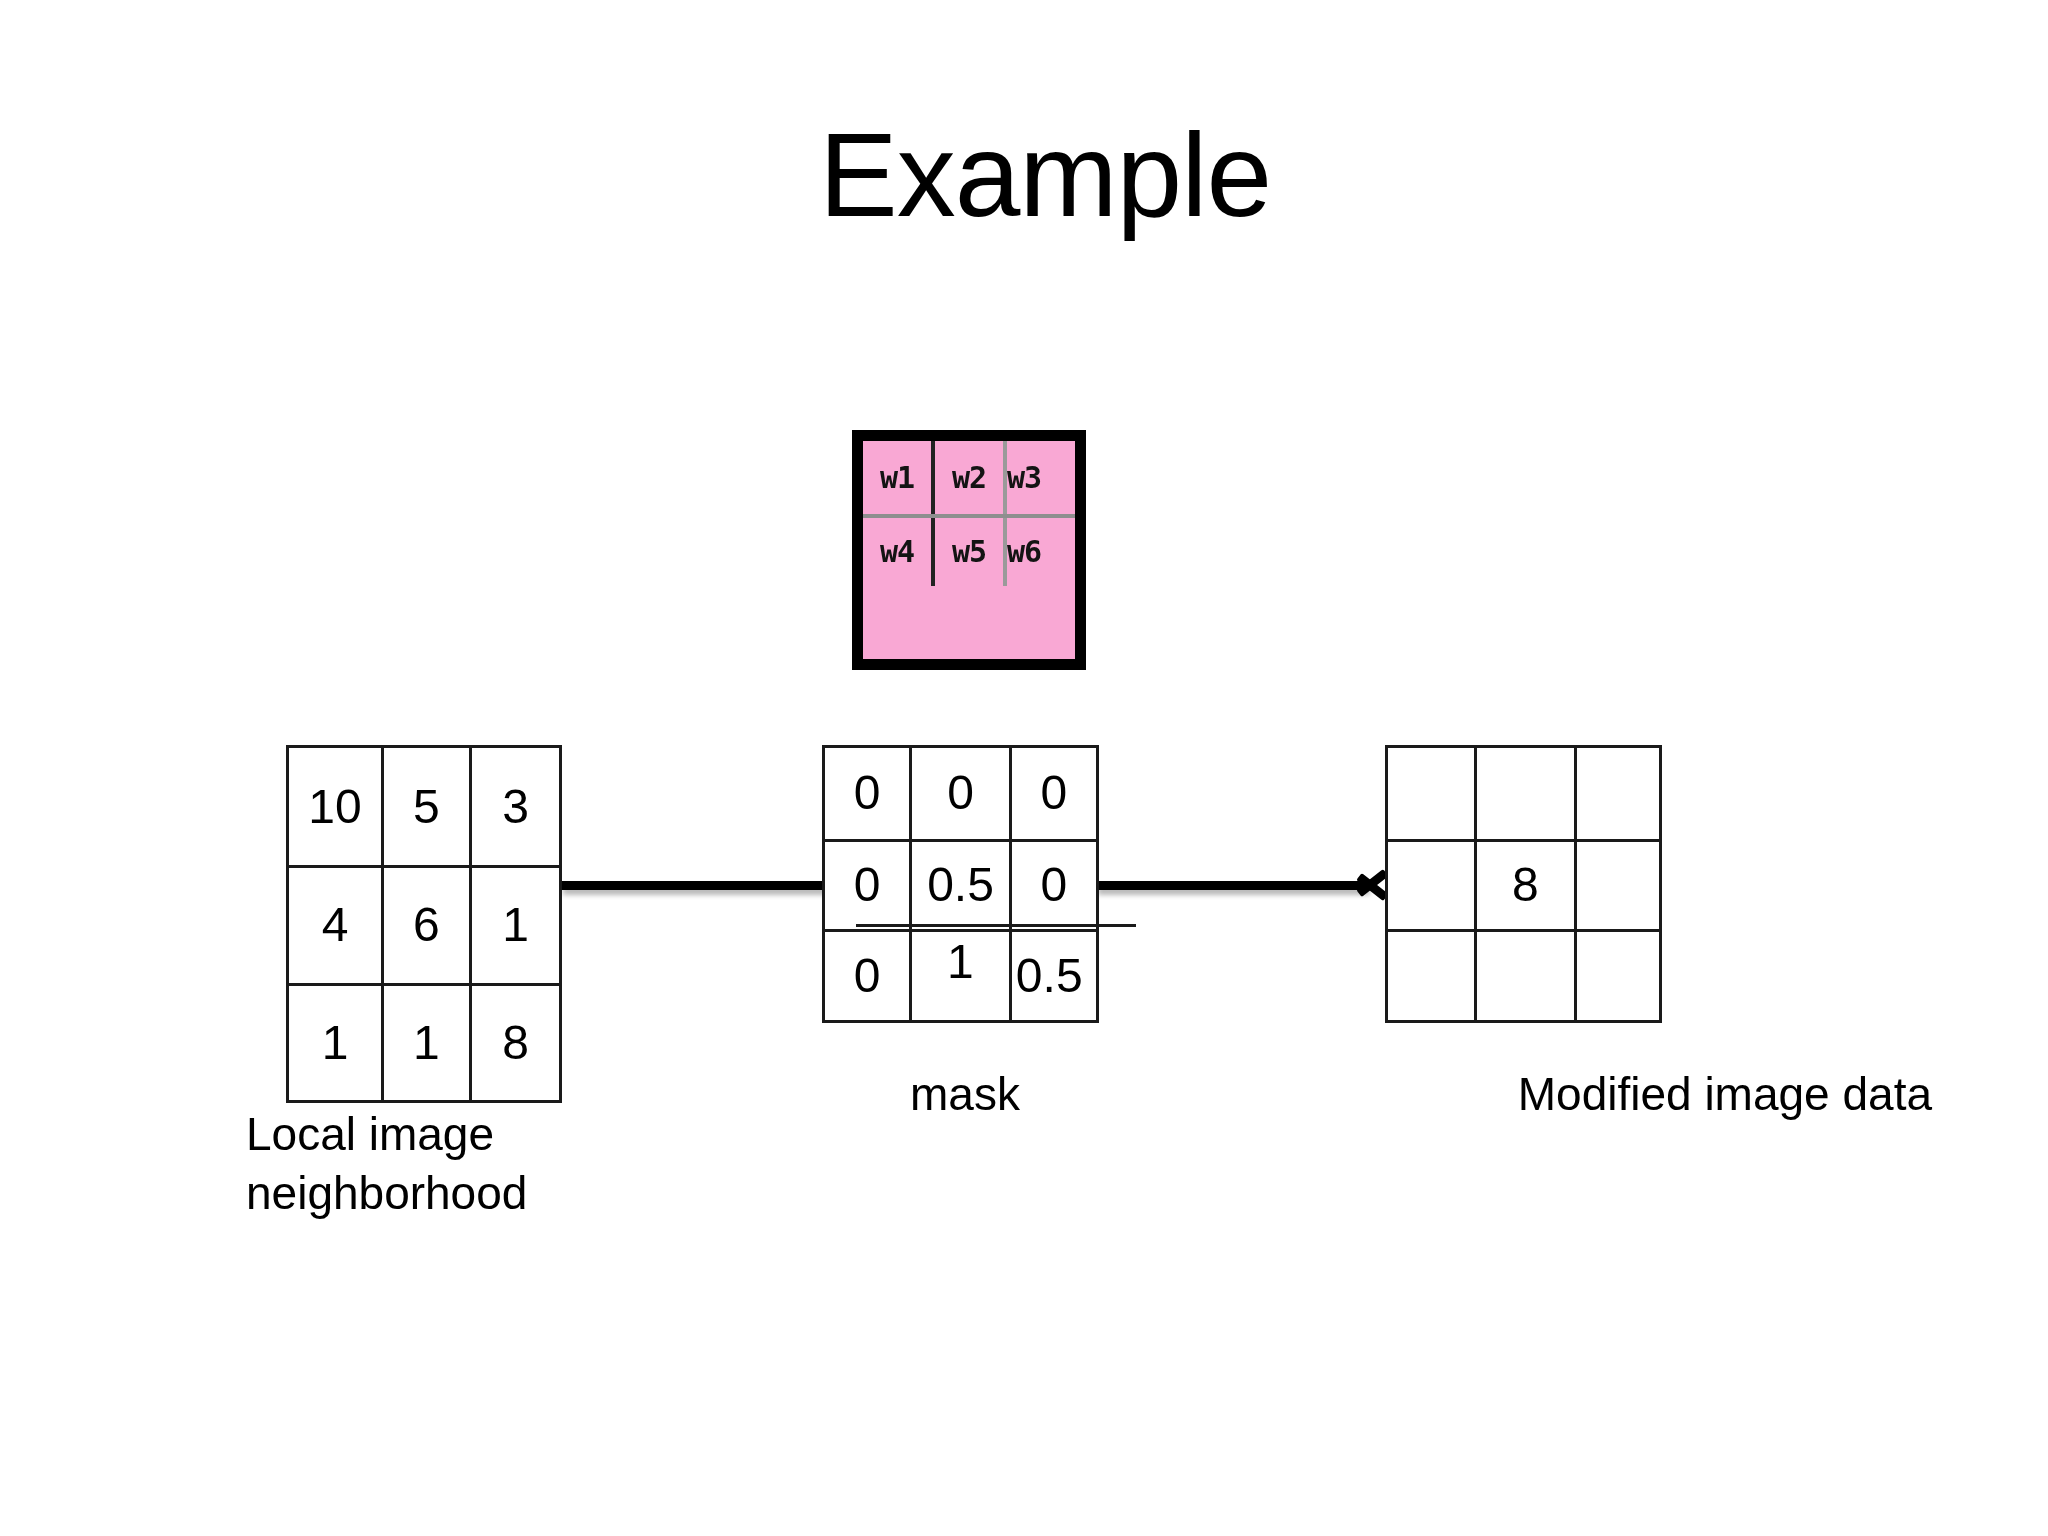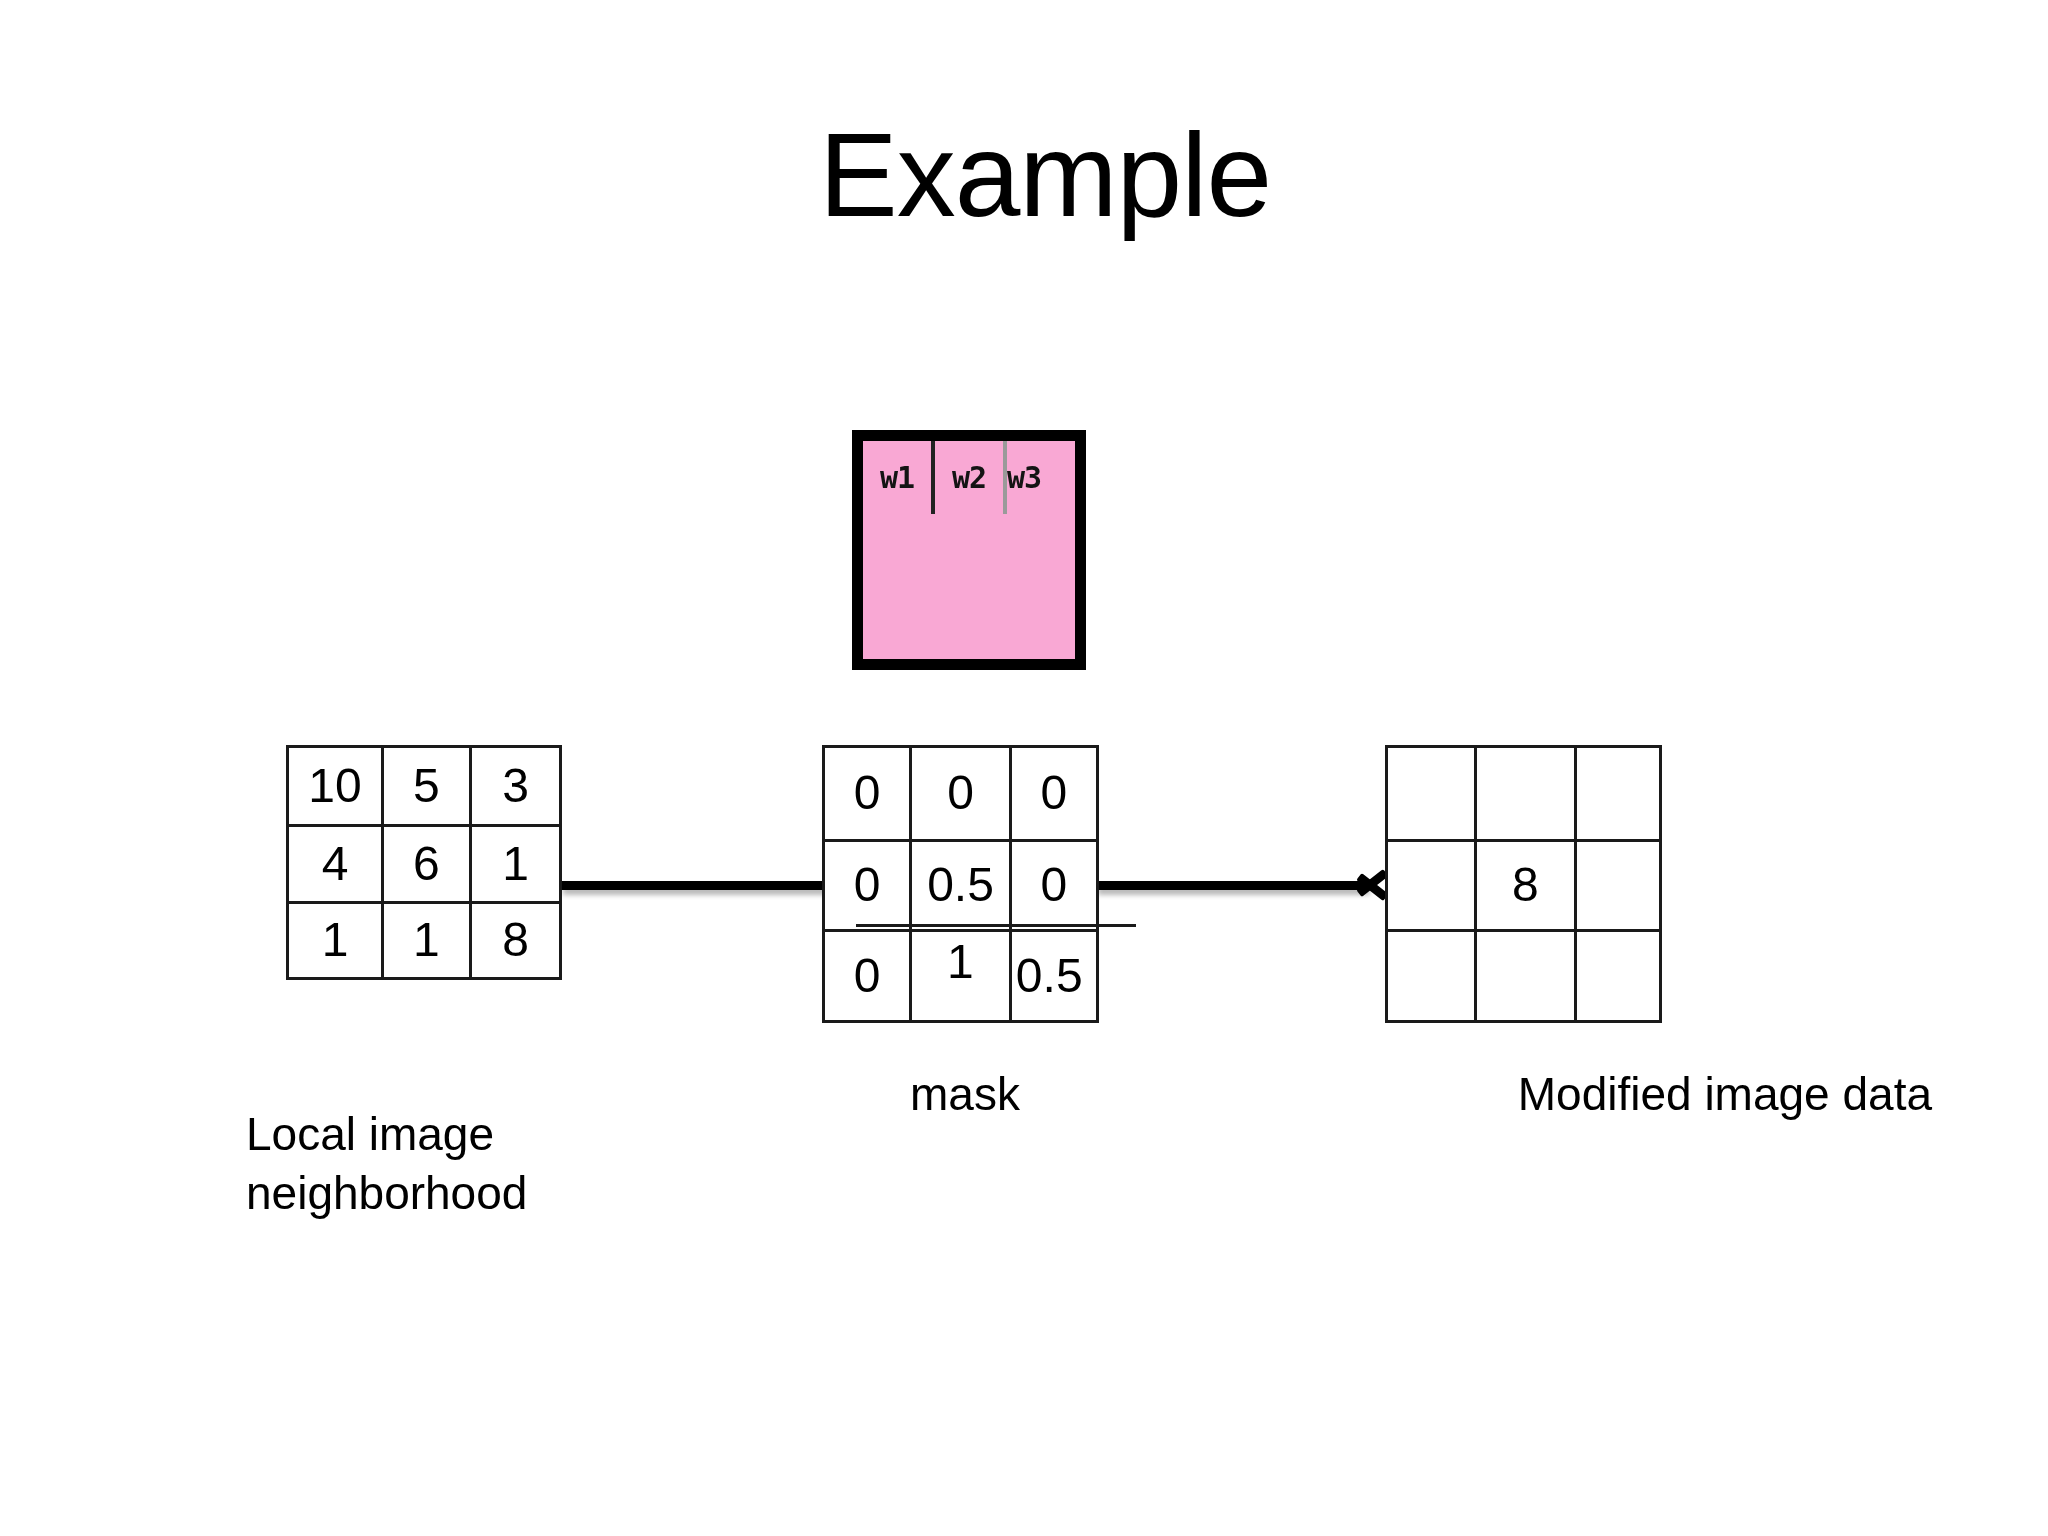--- a/index.html
+++ b/index.html
@@ -102,21 +102,21 @@
     font-size: 48px;
     font-weight: 400;
     line-height: 1;
     color: #000000;
   }
   .grid3 .g-cell + .g-cell {
     border-left: 3px solid #1a1a1a;
   }
 
   
-  #grid-neighborhood { left: 286px; top: 745px; width: 276px; height: 235px; }
+  #grid-neighborhood { left: 286px; top: 745px; width: 276px; height: 358px; }
   #grid-neighborhood .g-row { height: 33.3333%; }
   #grid-neighborhood .g-cell.col1 { width: 93px; }
   #grid-neighborhood .g-cell.col2 { width: 89px; }
   #grid-neighborhood .g-cell.col3 { width: 91px; }
 
   
   #grid-mask { left: 822px; top: 745px; width: 277px; height: 278px; }
   #grid-mask .g-row { height: 33.3333%; }
   #grid-mask .g-cell.col1 { width: 86px; }
   #grid-mask .g-cell.col2 { width: 102px; }
@@ -200,20 +200,25 @@
 
 <div id="slide-title">Example</div>
 
 <div id="weight-matrix">
   <div class="wm-inner">
     <div class="wm-row">
       <div class="wm-cell c1">w1</div>
       <div class="wm-cell c2">w2</div>
       <div class="wm-cell c3">w3</div>
     </div>
+    <div class="wm-row">
+      <div class="wm-cell c1">w4</div>
+      <div class="wm-cell c2">w5</div>
+      <div class="wm-cell c3">w6</div>
+    </div>
   </div>
 </div>
 
 <div class="grid3" id="grid-neighborhood">
   <div class="g-row">
     <div class="g-cell col1">10</div>
     <div class="g-cell col2">5</div>
     <div class="g-cell col3">3</div>
   </div>
   <div class="g-row">

